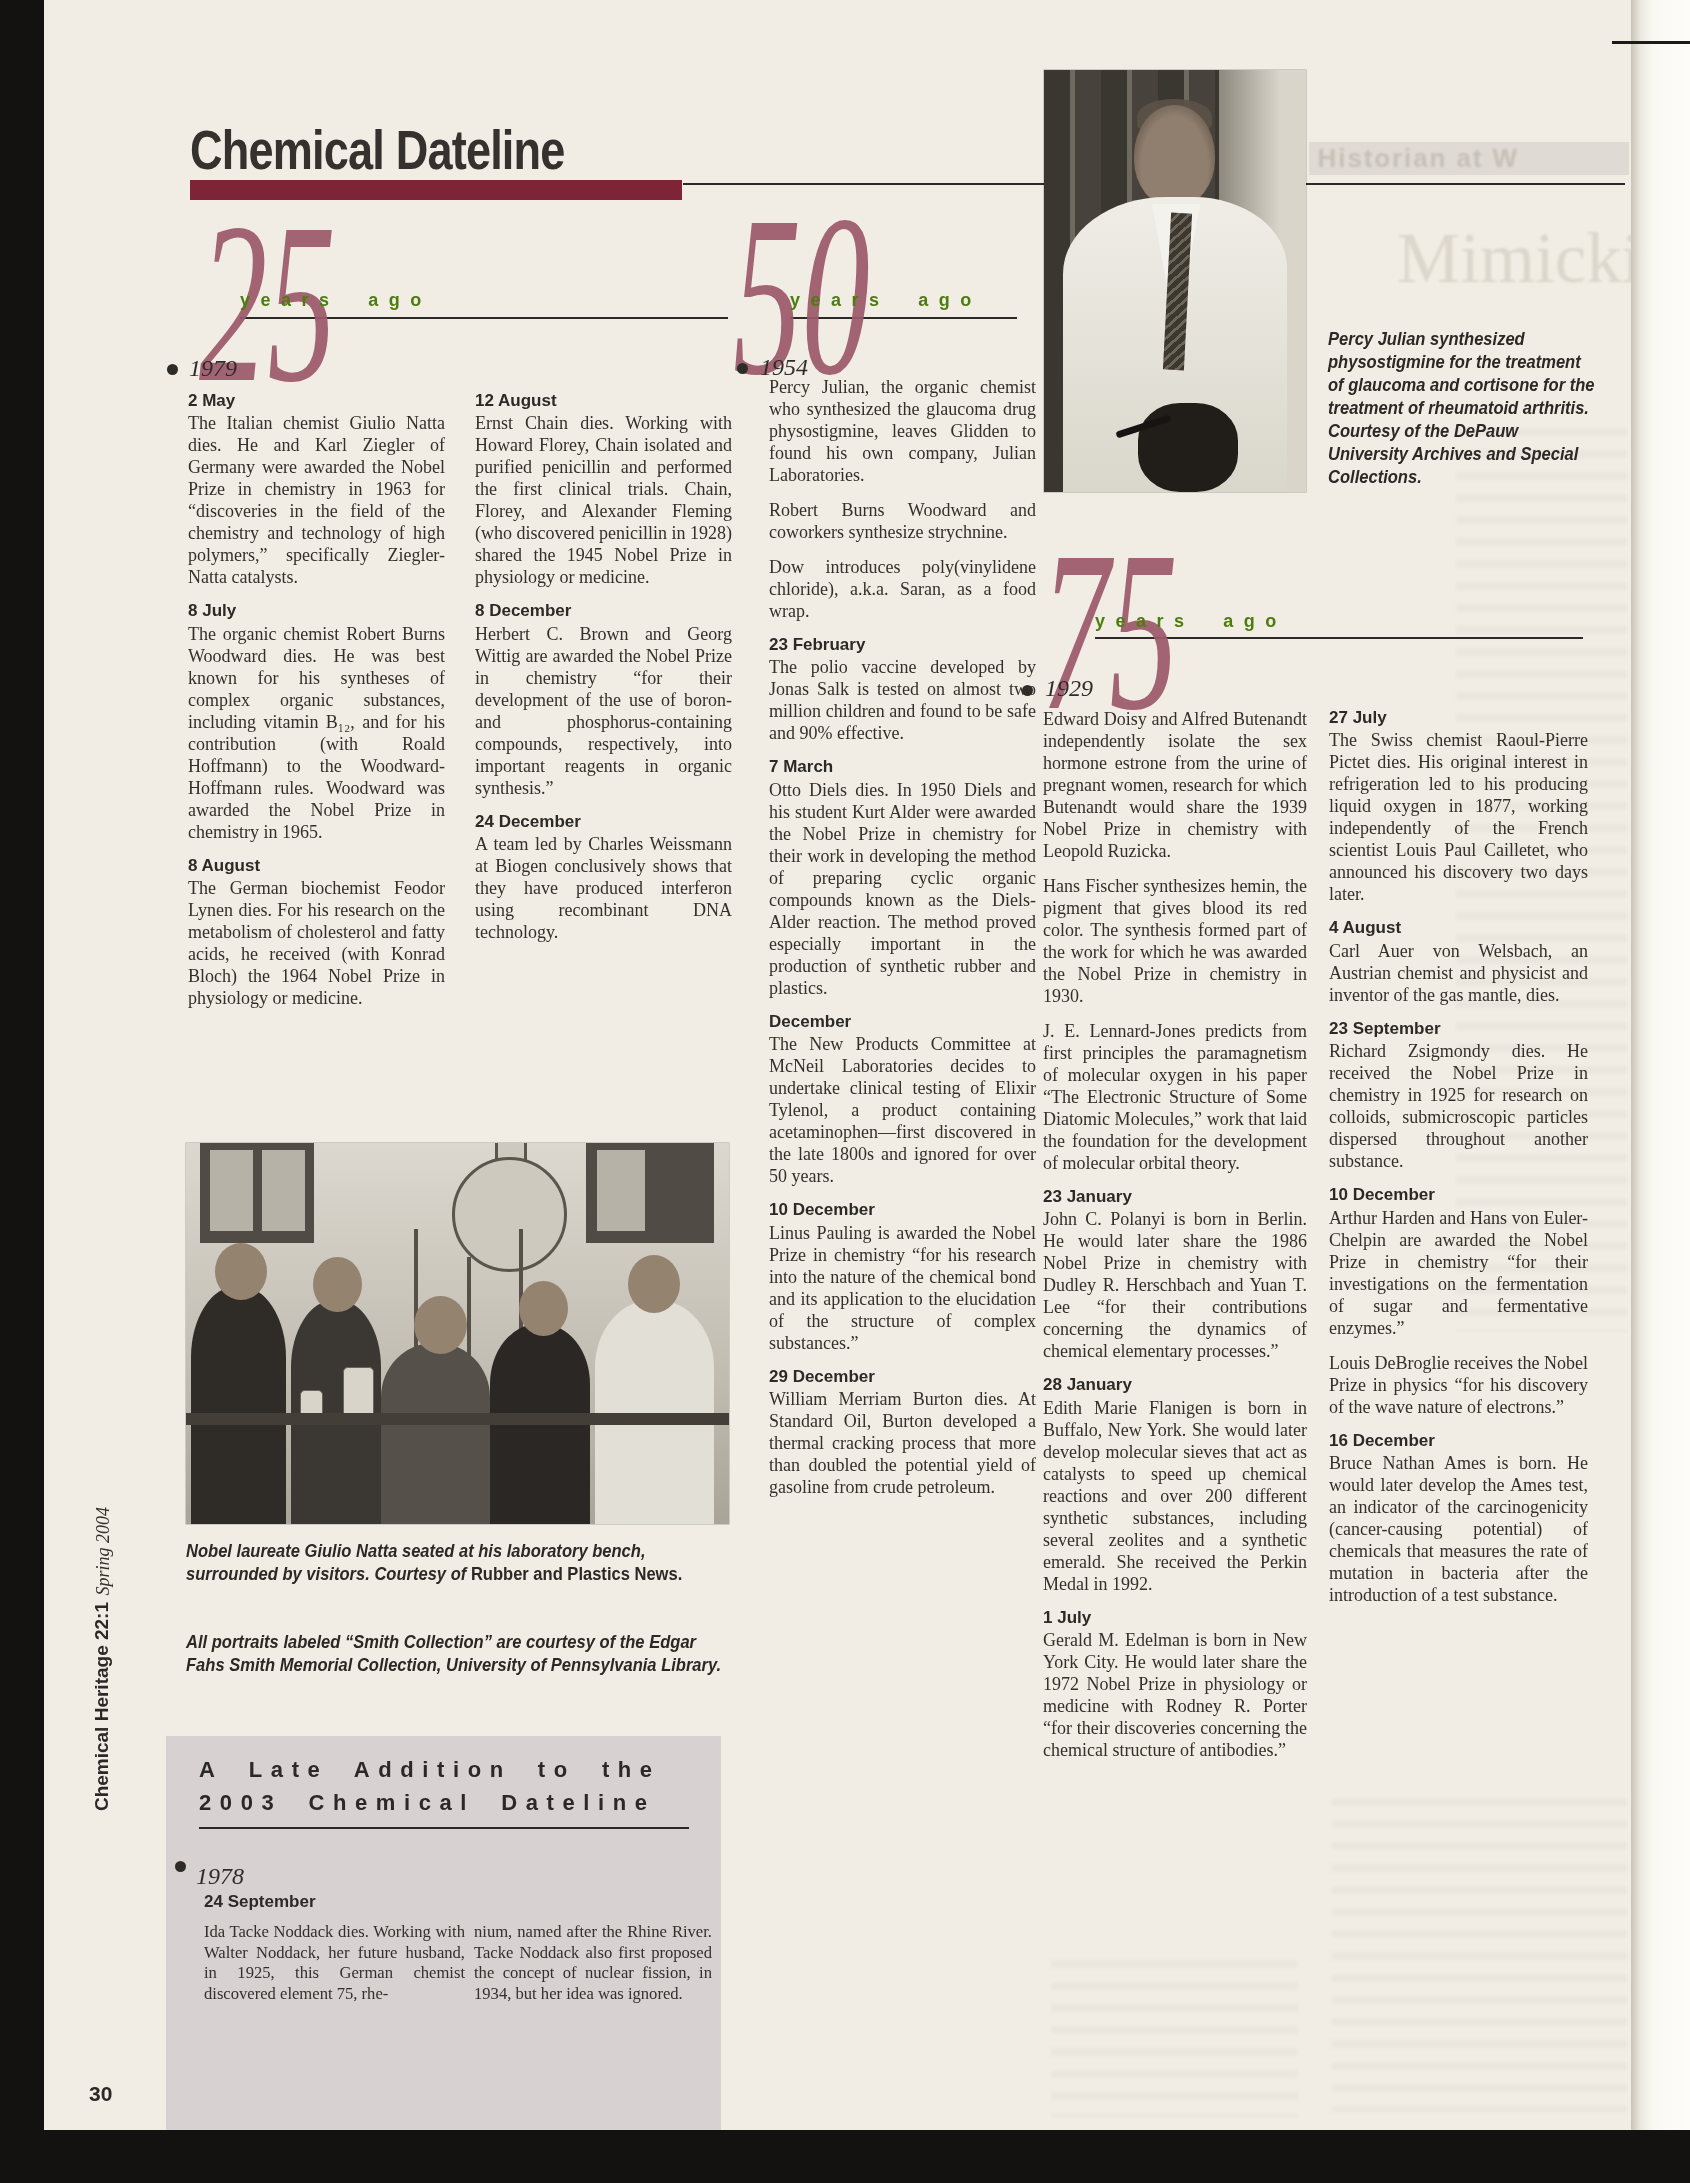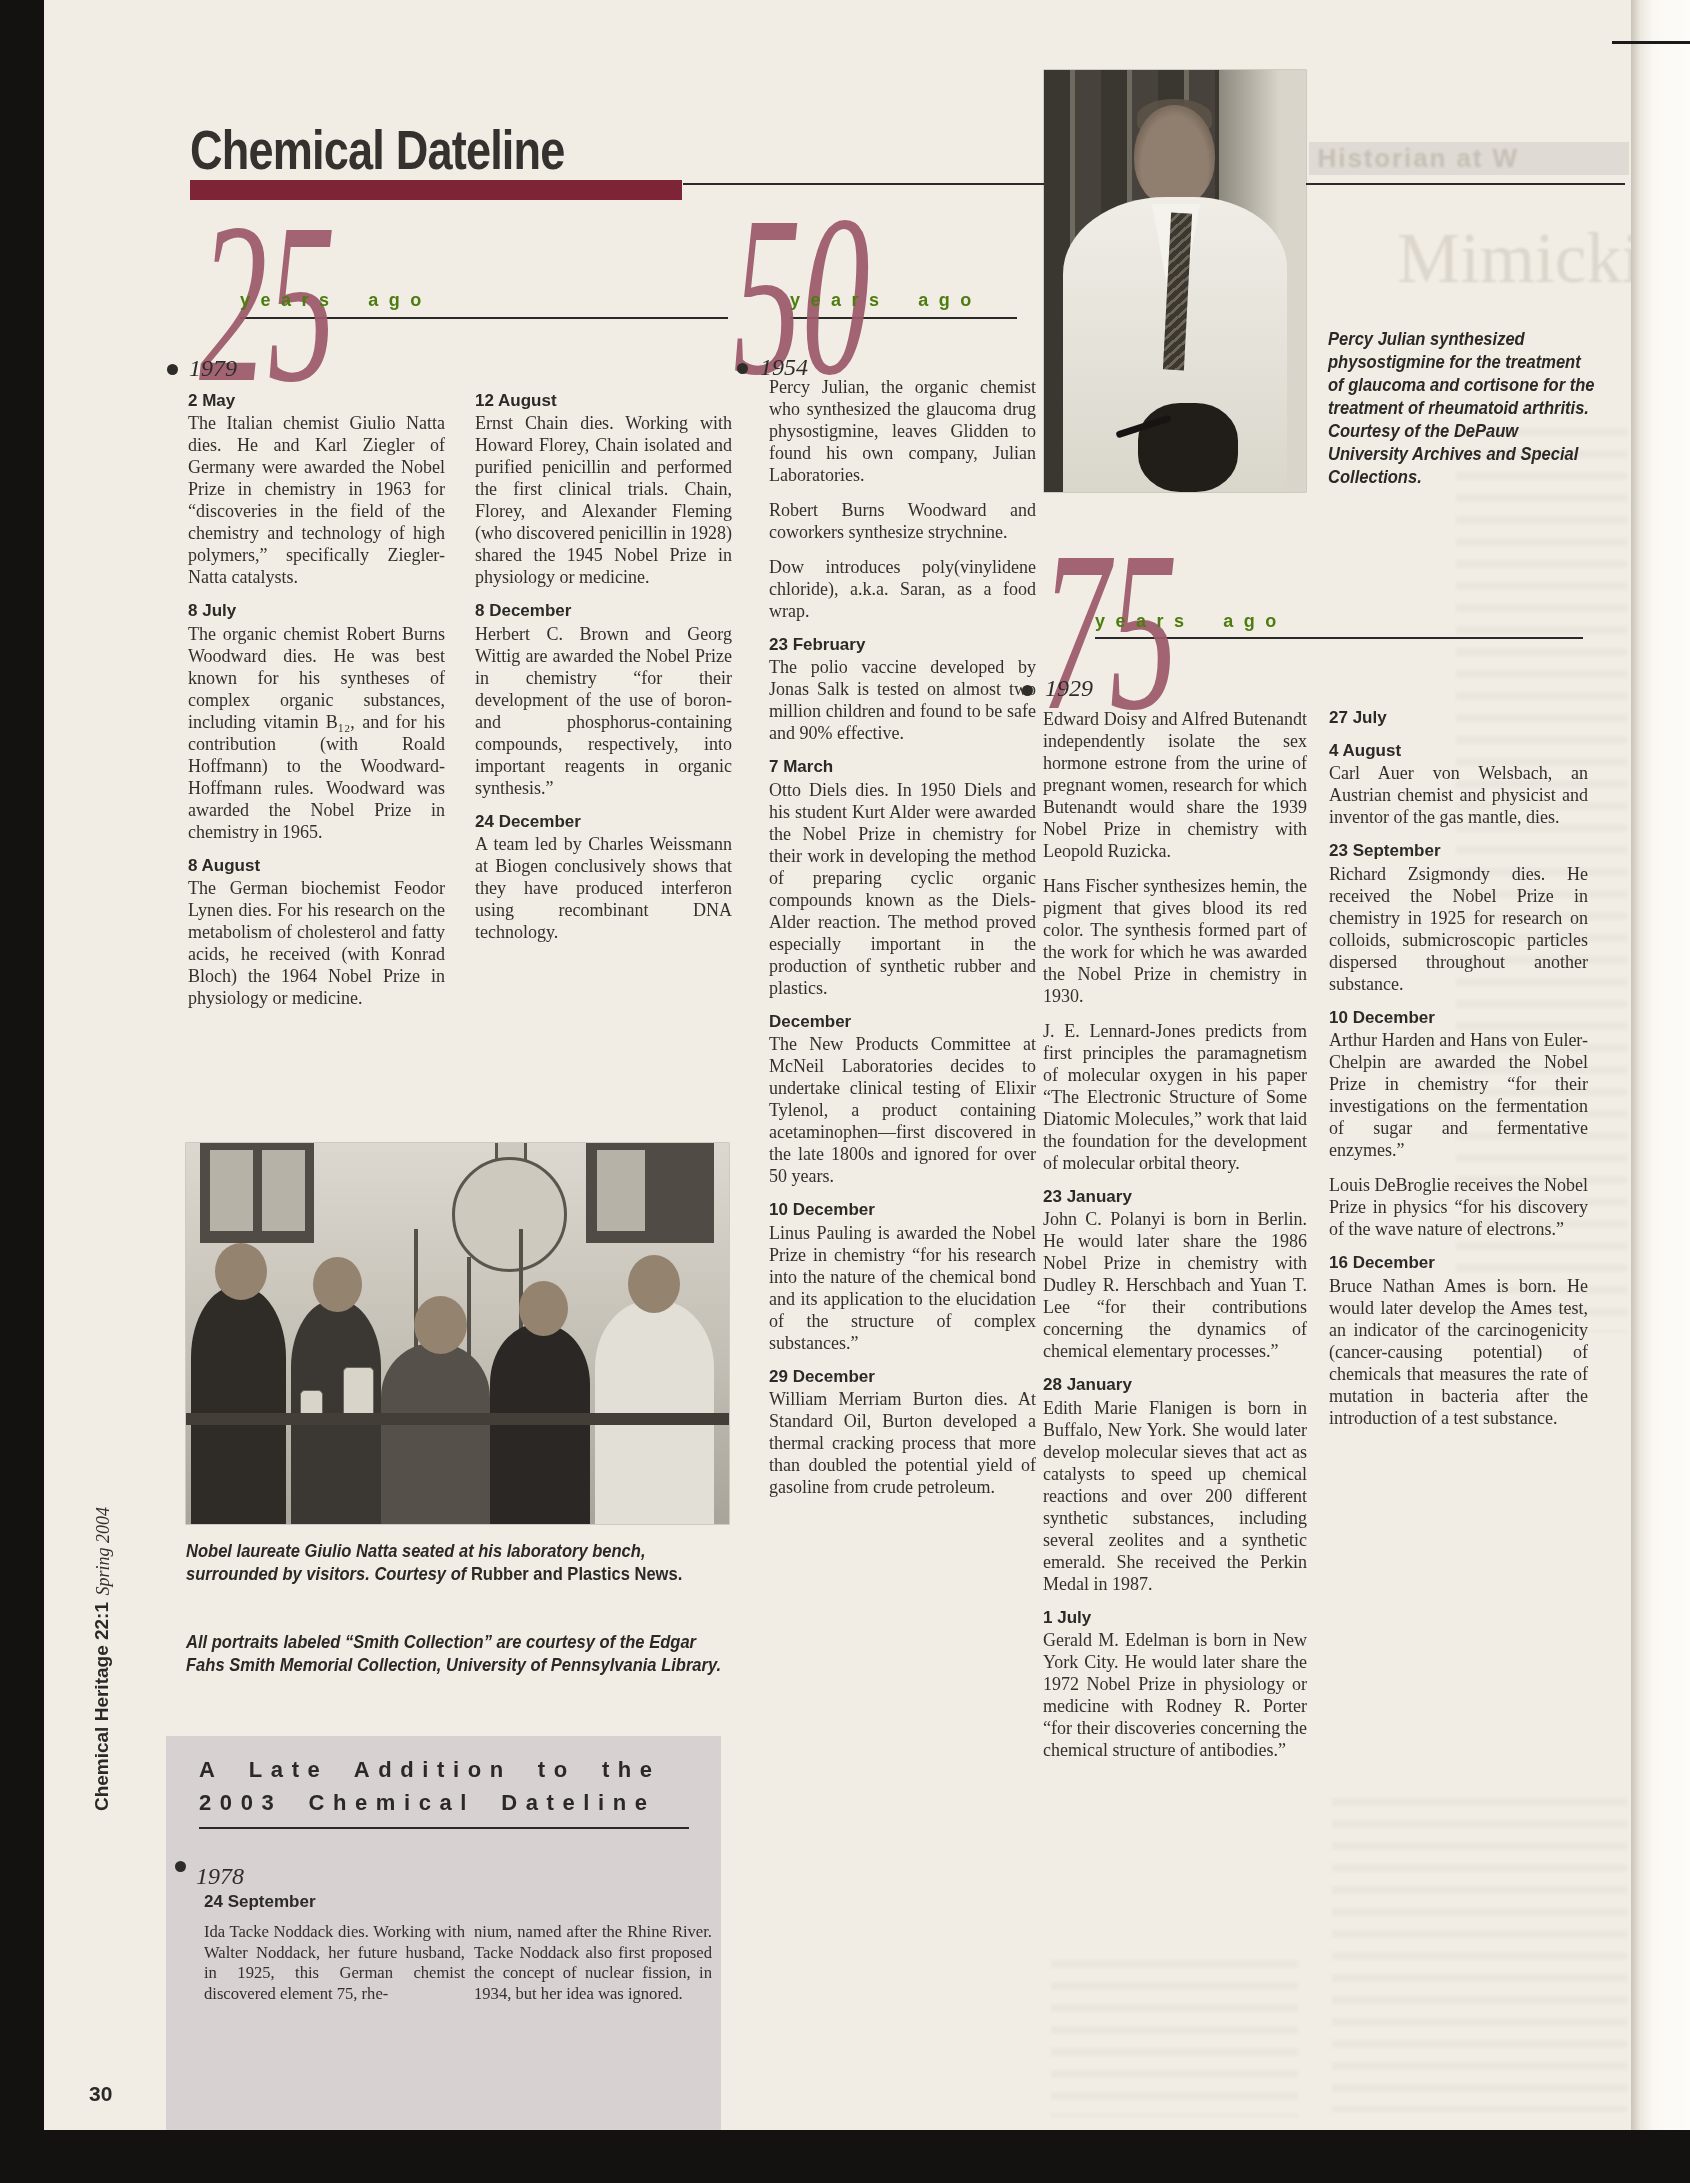--- a/index.html
+++ b/index.html
@@ -205,31 +205,32 @@
     <div class="entry">
 
       <p>J. E. Lennard-Jones predicts from first principles the paramagnetism of molecular oxygen in his paper “The Electronic Structure of Some Diatomic Molecules,” work that laid the foundation for the development of molecular orbital theory.</p>
     </div>
     <div class="entry">
       <div class="date">23 January</div>
       <p>John C. Polanyi is born in Berlin. He would later share the 1986 Nobel Prize in chemistry with Dudley R. Herschbach and Yuan T. Lee “for their contributions concerning the dynamics of chemical elementary processes.”</p>
     </div>
     <div class="entry">
       <div class="date">28 January</div>
-      <p>Edith Marie Flanigen is born in Buffalo, New York. She would later develop molecular sieves that act as catalysts to speed up chemical reactions and over 200 different synthetic substances, including several zeolites and a synthetic emerald. She received the Perkin Medal in 1987.</p>
+      <p>Edith Marie Flanigen is born in Buffalo, New York. She would later develop molecular sieves that act as catalysts to speed up chemical reactions and over 200 different synthetic substances, including several zeolites and a synthetic emerald. She received the Perkin Medal in 1992.</p>
     </div>
     <div class="entry">
       <div class="date">1 July</div>
       <p>Gerald M. Edelman is born in New York City. He would later share the 1972 Nobel Prize in physiology or medicine with Rodney R. Porter “for their discoveries concerning the chemical structure of antibodies.”</p>
     </div>
   </div>
 
   <div class="col" style="left:1329px;top:708px;width:259px;">
     <div class="entry">
       <div class="date">27 July</div>
+      <p>The Swiss chemist Raoul-Pierre Pictet dies. His original interest in refrigeration led to his producing liquid oxygen in 1877, working independently of the French scientist Louis Paul Cailletet, who announced his discovery two days later.</p>
     </div>
     <div class="entry">
       <div class="date">4 August</div>
       <p>Carl Auer von Welsbach, an Austrian chemist and physicist and inventor of the gas mantle, dies.</p>
     </div>
     <div class="entry">
       <div class="date">23 September</div>
       <p>Richard Zsigmondy dies. He received the Nobel Prize in chemistry in 1925 for research on colloids, submicroscopic particles dispersed throughout another substance.</p>
     </div>
     <div class="entry">

